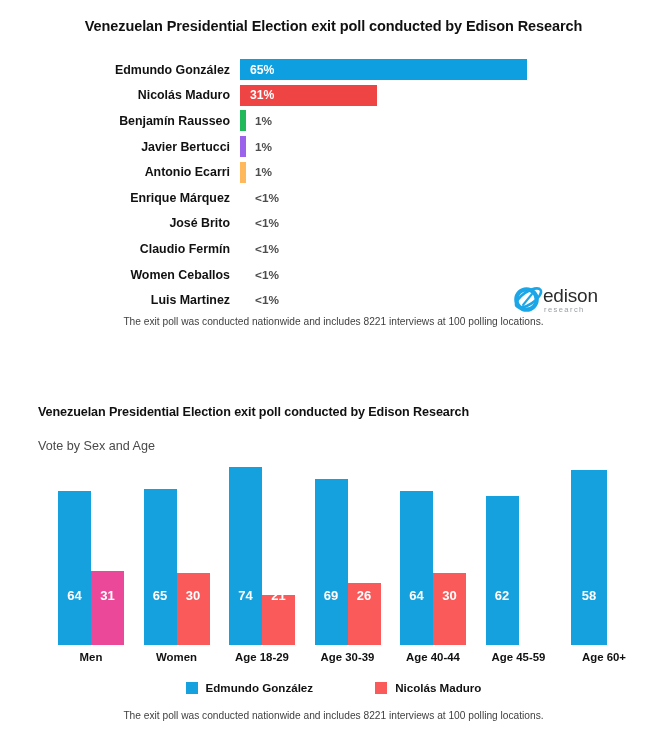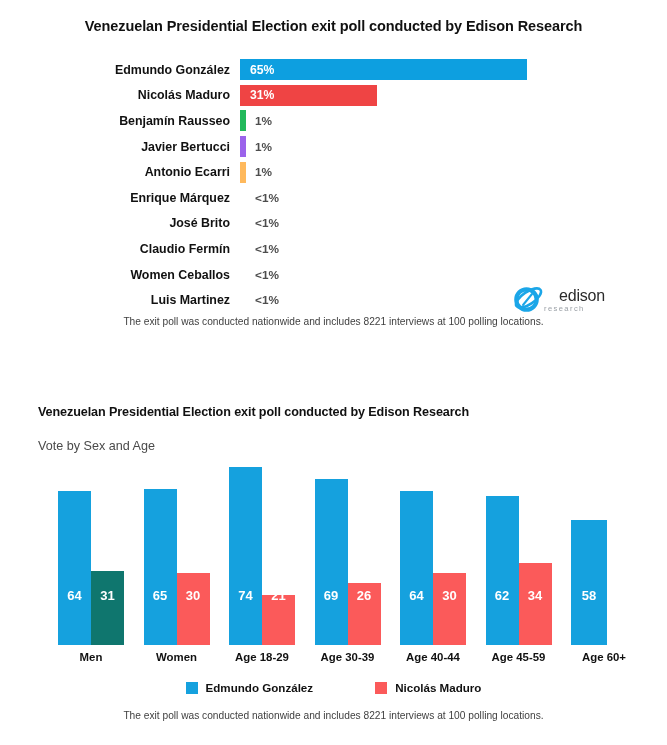--- a/index.html
+++ b/index.html
@@ -111,25 +111,24 @@
     width: 34px;
     height: 34px;
     flex: 0 0 34px;
   }
   .edison-logo .mark svg { display: block; }
   .edison-logo .words {
     margin-left: -3px;
     line-height: 1;
   }
   .edison-logo .w1 {
-    font-size: 16px;
+    font-size: 19px;
     color: #2b2b2b;
     letter-spacing: -0.2px;
     display: block;
-    margin-left: 16px;
   }
   .edison-logo .w2 {
     font-size: 7.6px;
     color: #9aa0a6;
     letter-spacing: 1.4px;
     display: block;
     margin-top: 1px;
     margin-left: 1px;
   }
   #logo-top { top: 283px; left: 512px; }
@@ -350,21 +349,21 @@
   <div class="chart2-head">
     <div class="chart2-title">Venezuelan Presidential Election exit poll conducted by Edison Research</div>
     <div class="chart2-sub">Vote by Sex and Age</div>
   </div>
 
   <div class="plot" id="plot-area">
       <div class="group" style="left: 58px;">
         <div class="col blue" style="height: 153.6px; background: rgb(21, 161, 222);">
           <span class="val">64</span>
         </div>
-        <div class="col red" style="height: 74.4px; background: #0f766e;">
+        <div class="col red" style="height: 74.4px; background: #ec4899;">
           <span class="val">31</span>
         </div>
       </div>
       <div class="group" style="left: 143.5px;">
         <div class="col blue" style="height: 156px; background: rgb(21, 161, 222);">
           <span class="val">65</span>
         </div>
         <div class="col red" style="height: 72px; background: rgb(251, 90, 90);">
           <span class="val">30</span>
         </div>
@@ -390,26 +389,23 @@
           <span class="val">64</span>
         </div>
         <div class="col red" style="height: 72px; background: rgb(251, 90, 90);">
           <span class="val">30</span>
         </div>
       </div>
       <div class="group" style="left: 485.5px;">
         <div class="col blue" style="height: 148.8px; background: rgb(21, 161, 222);">
           <span class="val">62</span>
         </div>
-        <div class="col red" style="height: 81.6px; background: rgb(251, 90, 90);">
-          <span class="val">34</span>
-        </div>
       </div>
       <div class="group" style="left: 571px;">
-        <div class="col blue" style="height: 125px; background: rgb(21, 161, 222); padding-left: 36px;">
+        <div class="col blue" style="height: 175px; background: rgb(21, 161, 222); padding-left: 36px;">
           <span class="val">58</span>
         </div>
       </div>
     </div>
 
   <div class="legend">
     <div class="legend-item">
       <span class="legend-swatch" style="background:#15A1DE"></span>
       <span>Edmundo González</span>
     </div>

